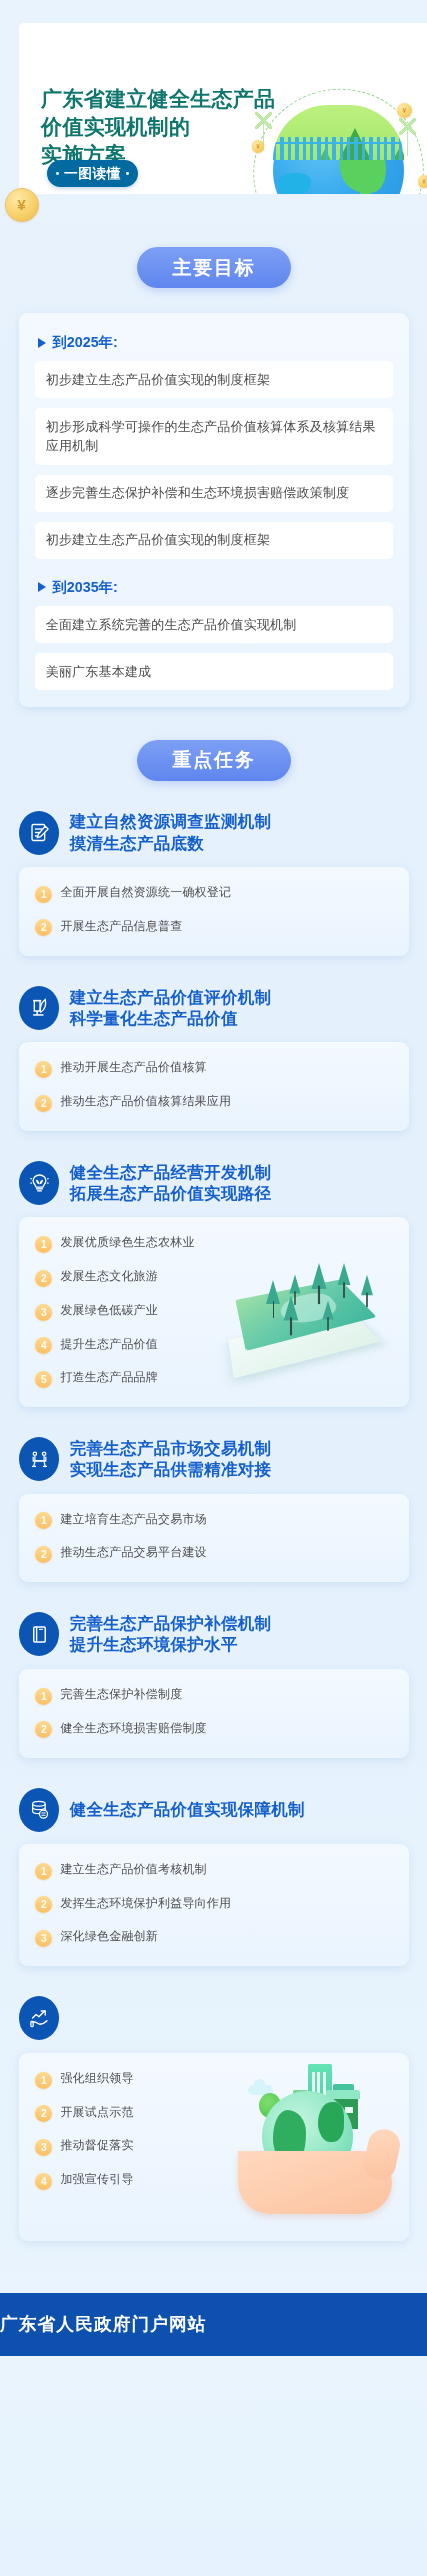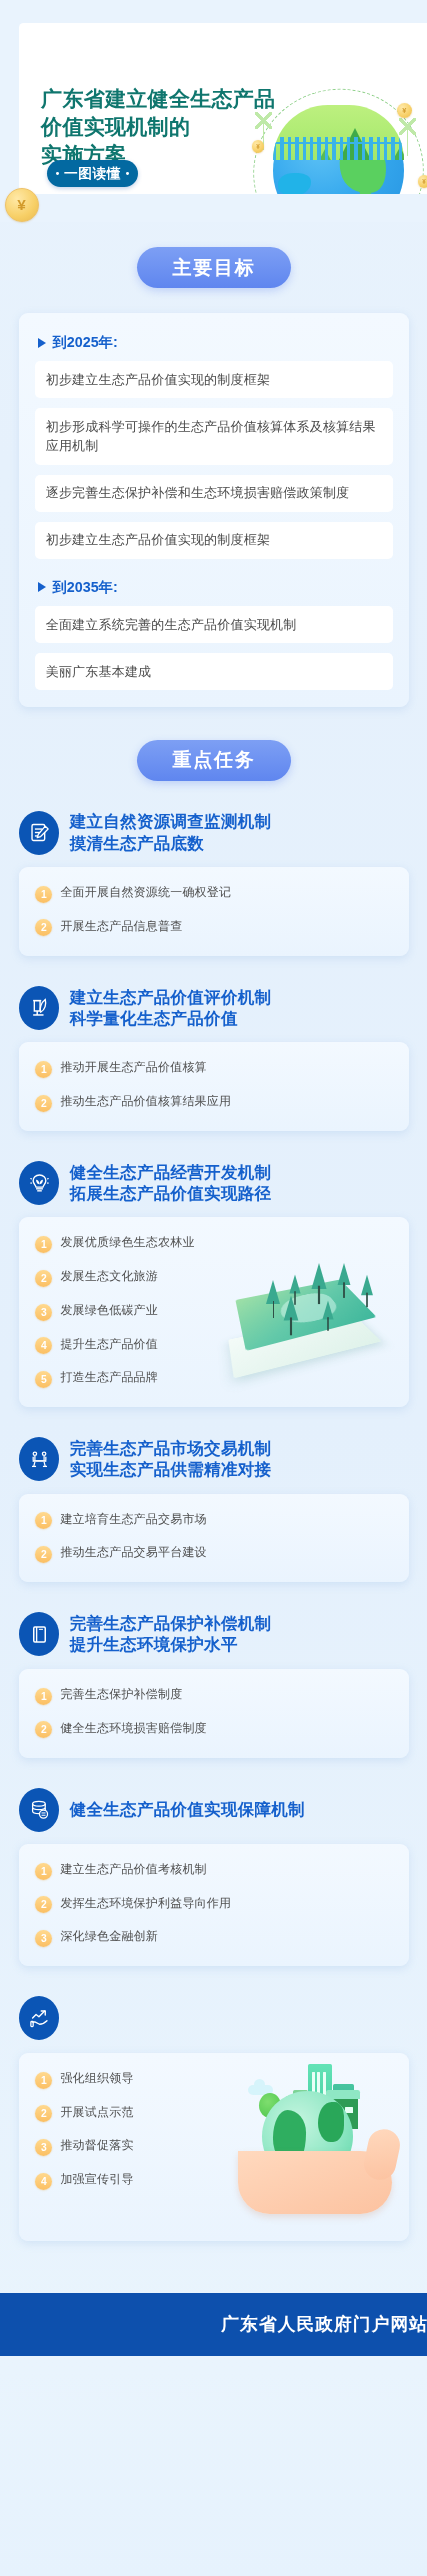--- a/index.html
+++ b/index.html
@@ -405,21 +405,21 @@
   }
 
   
   .footer {
     margin-top: 52px;
     width: 428px;
     height: 63px;
     background: #0d50ad;
     display: flex;
     align-items: center;
-    justify-content: flex-end;
+    justify-content: flex-start;
     color: #ffffff;
     font-size: 17.7px;
     font-weight: bold;
     letter-spacing: 1.1px;
   }
   .gap-sm { height: 25px; }
   .gap-md { height: 33px; }
 </style>
 </head>
 <body>

